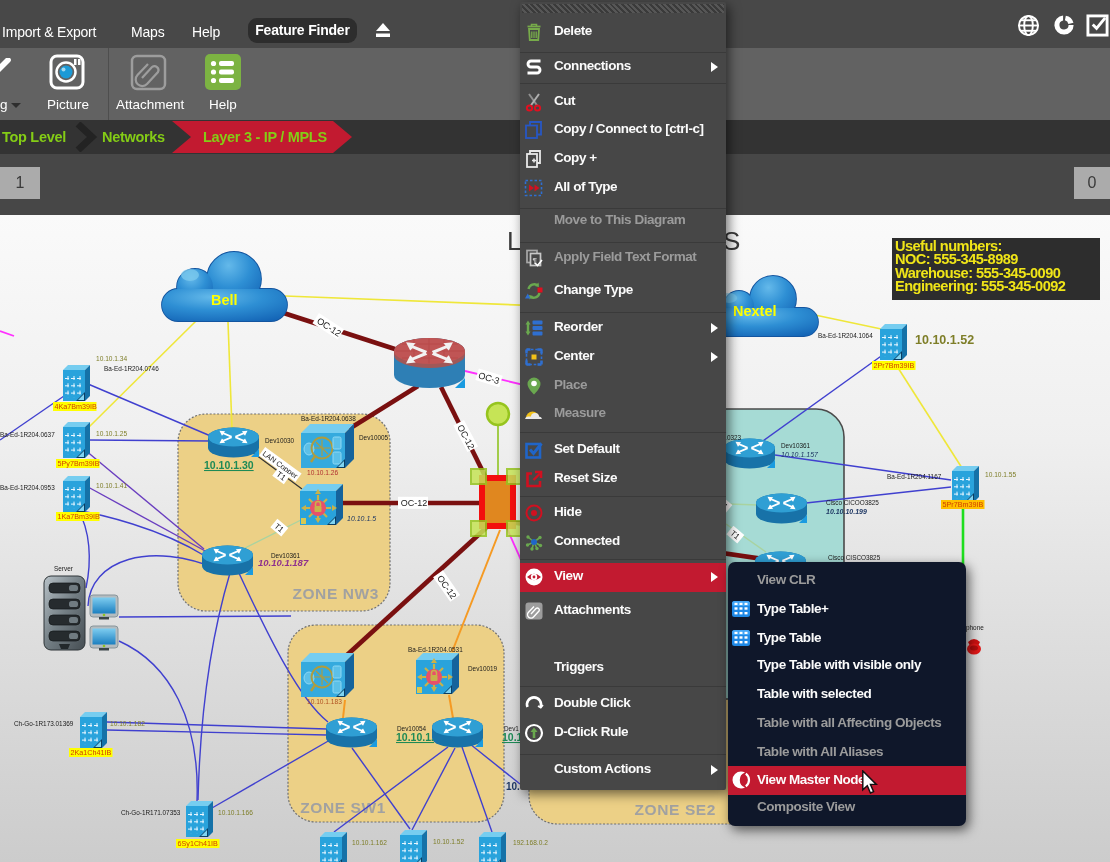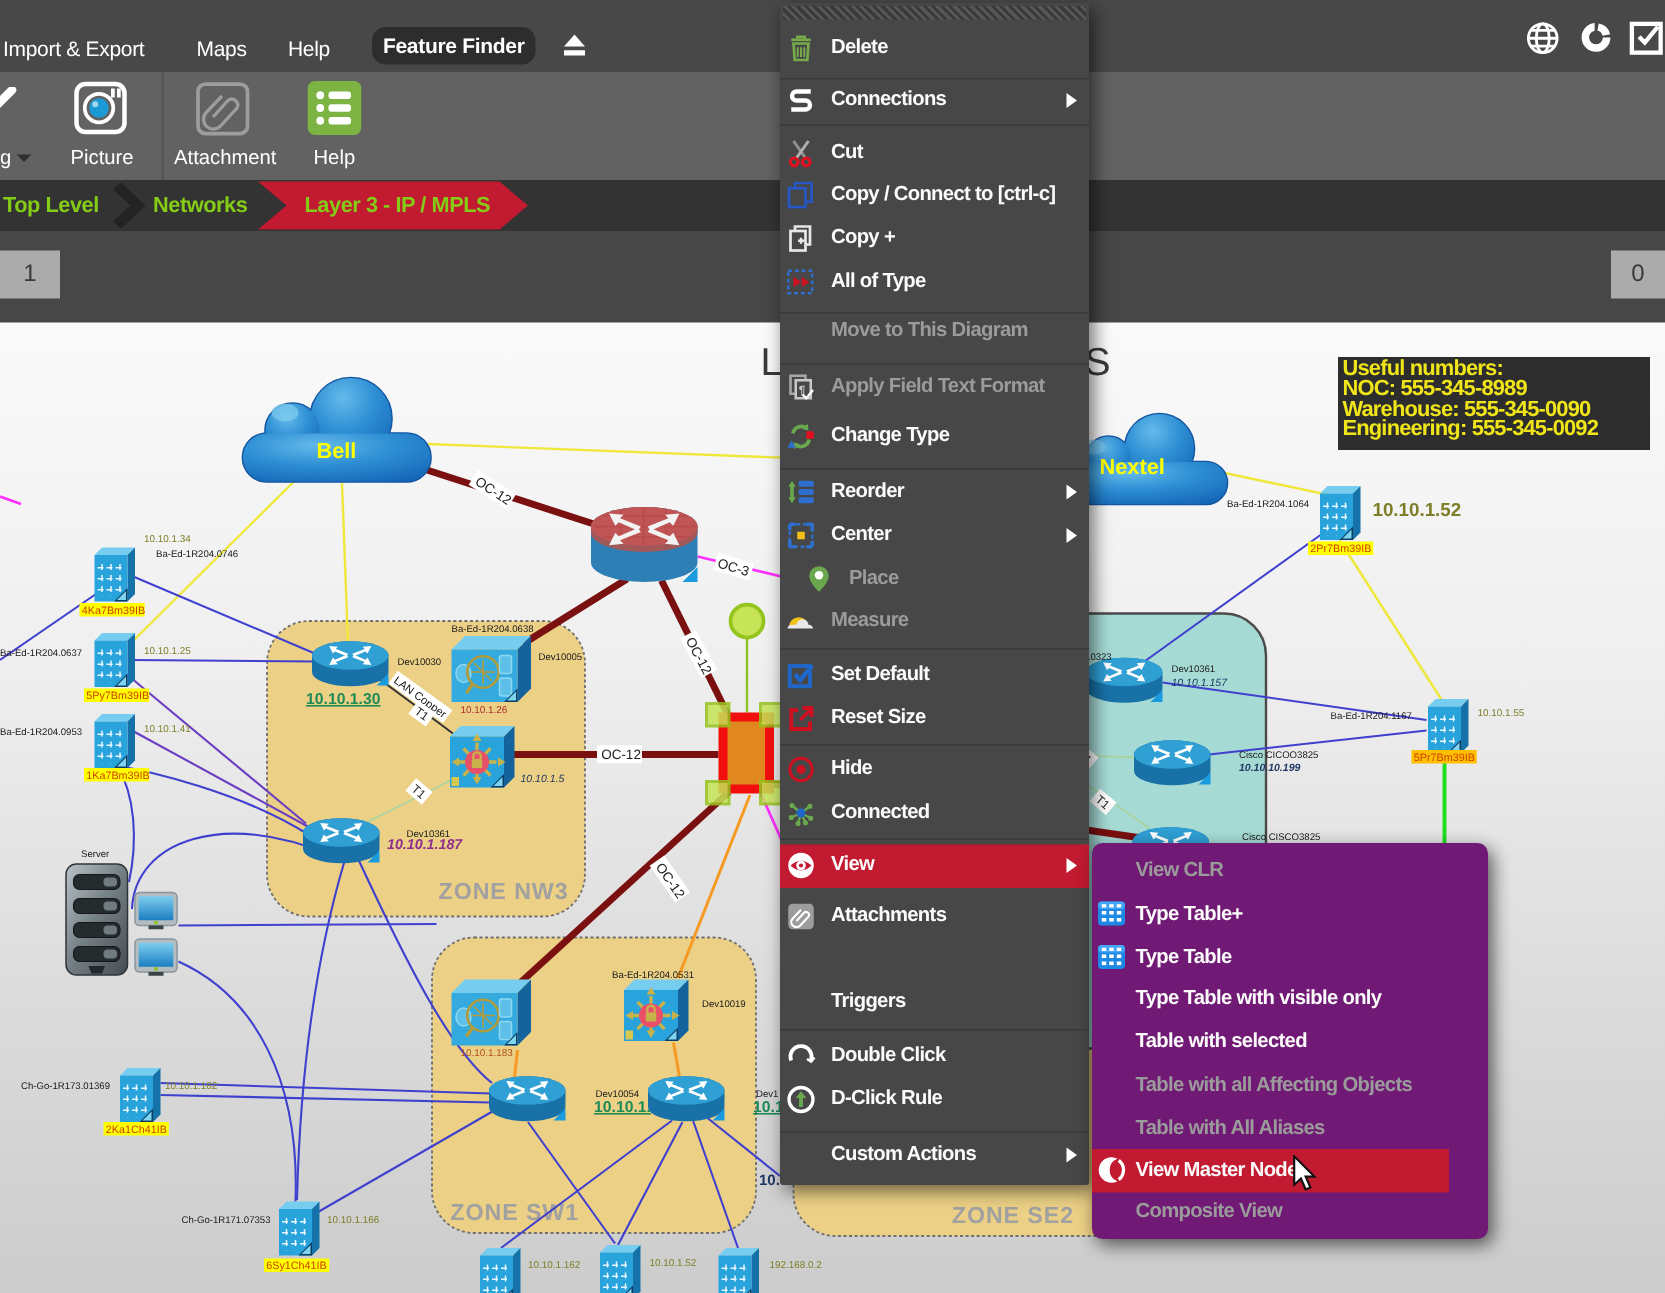--- a/index.html
+++ b/index.html
@@ -27,21 +27,21 @@
 #cmenu .hatch { position:absolute; left:2px; top:2px; right:2px; height:9px;
  background:repeating-linear-gradient(45deg,#3a3a3a 0 2px,#565656 2px 4px); }
 .mi { position:absolute; left:0; width:206px; height:29px; color:#fbfbfb; font-weight:bold; font-size:13.5px; letter-spacing:-0.45px; }
 .mi span { position:absolute; left:34px; top:5px; white-space:nowrap; }
 .mi.dis { color:#9b9b9b; }
 .mi .ic { position:absolute; left:4px; top:4px; width:20px; height:20px; }
 .mi .arr { position:absolute; left:191px; top:9px; width:0; height:0; border-left:7px solid #fff; border-top:5.5px solid transparent; border-bottom:5.5px solid transparent; }
 .mi.red { background:#c21a30; }
 .msep { position:absolute; left:0; width:206px; height:1px; background:#3a3a3a; }
 
-#smenu { position:absolute; left:728px; top:562px; width:264px; height:264px; background:#701a75; border-radius:7px; box-shadow:3px 4px 12px rgba(0,0,0,.6); }
+#smenu { position:absolute; left:728px; top:562px; width:238px; height:264px; background:#0f172a; border-radius:7px; box-shadow:3px 4px 12px rgba(0,0,0,.6); }
 .si { position:absolute; left:0; width:238px; height:29px; color:#fbfbfb; font-weight:bold; font-size:13.5px; letter-spacing:-0.45px; }
 .si span { position:absolute; left:29px; top:6px; white-space:nowrap; }
 .si.dis { color:#9b9b9b; }
 .si .ic { position:absolute; left:3px; top:4px; width:20px; height:20px; }
 .si.red { background:#c21a30; }
 svg text { font-family:"Liberation Sans",sans-serif; }
 </style>
 </head>
 <body>
 <div id="app">
@@ -532,21 +532,21 @@
       </div>
     <div class="mi" style="top:341px;">
         <svg class="ic" viewBox="0 0 20 20">
           <rect x="2.5" y="2.5" width="15" height="15" fill="none" stroke="#2f6fd0" stroke-width="1.6" stroke-dasharray="2.6 1.8"></rect>
           <path d="M2.5 2.5 h4 M2.5 2.5 v4 M17.5 2.5 h-4 M17.5 2.5 v4 M2.5 17.5 h4 M2.5 17.5 v-4 M17.5 17.5 h-4 M17.5 17.5 v-4" stroke="#2f6fd0" stroke-width="2.4" fill="none"></path>
           <rect x="7.5" y="7.5" width="5" height="5" fill="#f2c118"></rect>
         </svg>
         <span>Center</span>
         <div class="arr"></div>
       </div>
-    <div class="mi dis" style="top:370px;margin-left:12px;">
+    <div class="mi dis" style="top:370px;">
         <svg class="ic" viewBox="0 0 20 20">
           <path d="M10 1.5 a6.5 6.5 0 0 1 6.5 6.5 c0 4.5 -6.5 10.5 -6.5 10.5 s-6.5 -6 -6.5 -10.5 A6.5 6.5 0 0 1 10 1.5 Z" fill="#6aa84f"></path>
           <circle cx="10" cy="7.5" r="2.8" fill="#fff"></circle>
         </svg>
         <span>Place</span>
       </div>
     <div class="mi dis" style="top:398px;">
         <svg class="ic" viewBox="0 0 20 20">
           <path d="M2 14 a6.5 6.5 0 0 1 13 0 Z" fill="#f2c118"></path>
           <path d="M8 14 a4 3.6 0 0 1 8 0 a3 3 0 0 1 3 2.5 l-17 0 a3 3 0 0 1 3 -2.5" fill="#e8e8e8" transform="translate(-1,-1.5)"></path>

